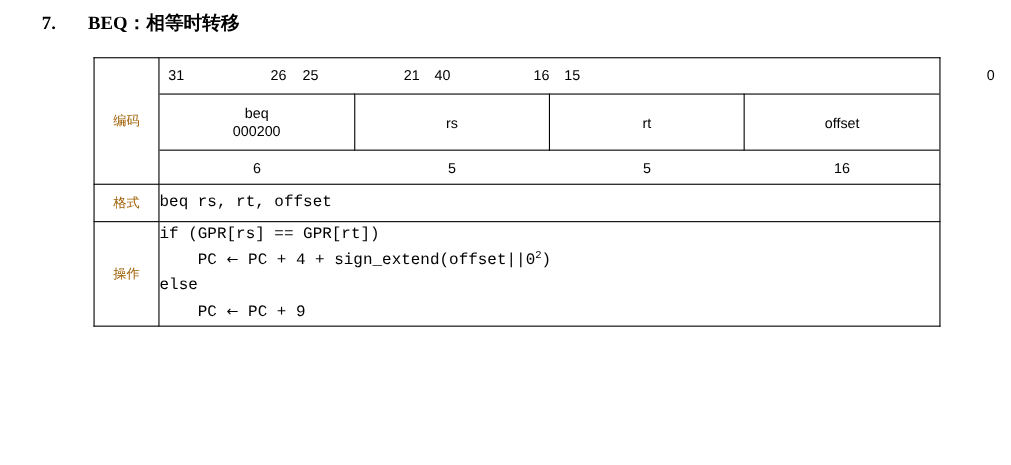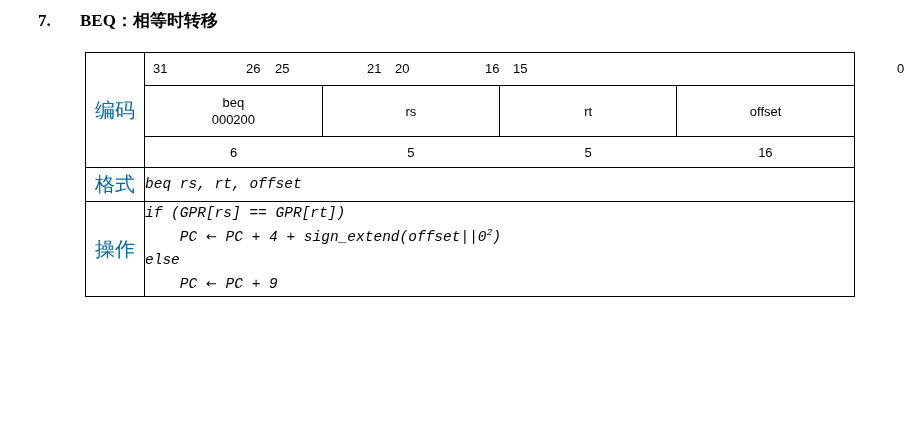--- a/index.html
+++ b/index.html
@@ -43,22 +43,22 @@
   .instr-table td {
     border: 1px solid #000000;
     padding: 0;
     vertical-align: middle;
   }
 
   .label-cell {
     width: 58px;
     text-align: center;
     font-family: "Liberation Serif", "DejaVu Serif", serif;
-    font-size: 20px;
-    color: #0369a1;
+    font-size: 12px;
+    color: #a16207;
   }
 
   .content-cell {
     padding: 0;
   }
 
   
   .enc-table {
     width: 100%;
     border-collapse: collapse;
@@ -119,21 +119,20 @@
   .col-rt  { width: 117px; }
   .col-off { width: 409px; }
 
   
   .code {
     font-family: "Liberation Mono", "DejaVu Sans Mono", monospace;
     font-size: 14.5px;
     line-height: 23px;
     padding: 6px 0 6px 10px;
     white-space: pre;
-    font-style: italic;
   }
   .code .cjk {
     font-family: "Liberation Serif", "DejaVu Serif", serif;
     font-size: 15px;
   }
   .code sup {
     font-size: 9.5px;
     vertical-align: super;
     line-height: 0;
   }
@@ -163,21 +162,21 @@
       <td class="content-cell">
         <table class="enc-table">
           <tbody>
             <tr>
               <td class="enc-bits" colspan="4">
                 <div class="enc-bits-inner">
                   <span class="bit-l0">31</span>
                   <span class="bit-r0">26</span>
                   <span class="bit-l1">25</span>
                   <span class="bit-r1">21</span>
-                  <span class="bit-l2">20</span>
+                  <span class="bit-l2">40</span>
                   <span class="bit-r2">16</span>
                   <span class="bit-l3">15</span>
                   <span class="bit-r3">0</span>
                 </div>
               </td>
             </tr>
             <tr class="enc-fields">
               <td class="col-op edge-left">
                 <div>beq</div>
                 <div>000200</div>

